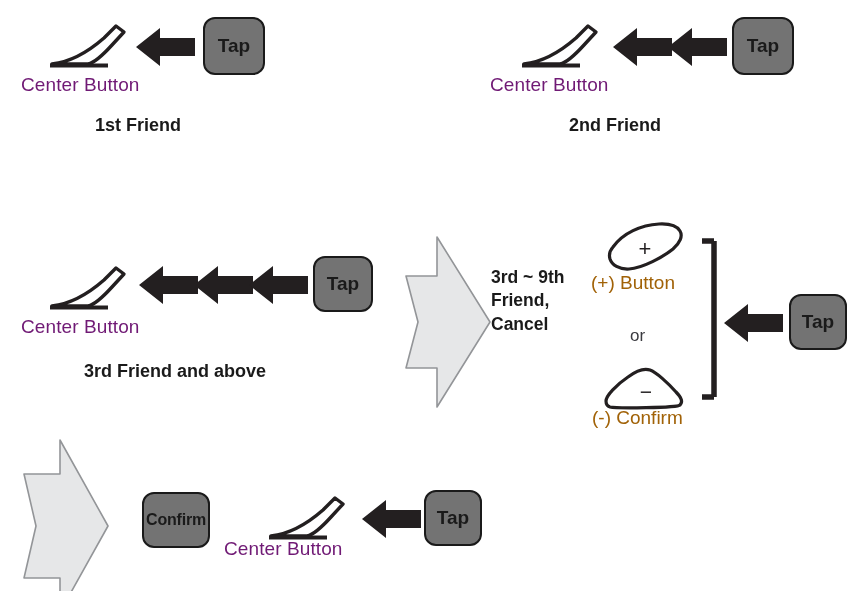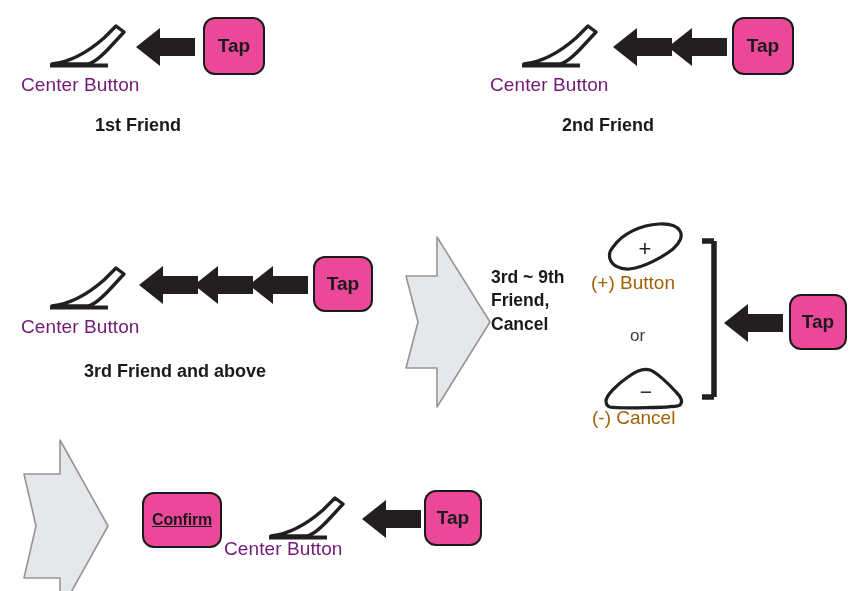--- a/index.html
+++ b/index.html
@@ -56,21 +56,21 @@
     font-weight: bold;
     color: #1a1a1a;
     line-height: 1.33;
   }
 
   
   .keybox {
     box-sizing: border-box;
     border: 2.2px solid #1a1a1a;
     border-radius: 12px;
-    background: #ec4899;
+    background: #737373;
     display: flex;
     align-items: center;
     justify-content: center;
     font-family: "Liberation Sans", sans-serif;
     font-weight: bold;
     color: #1a1a1a;
   }
   .keybox.tap { font-size: 19px; }
   .keybox.confirm { font-size: 16px; letter-spacing: -0.2px; }
 
@@ -110,21 +110,21 @@
       <path d="M0 21 L24 2 L24 12 L59 12 L59 30 L24 30 L24 40 Z" fill="#231f20"></path>
     </svg>
     <svg class="abs" style="left:196px;top:26px;" width="60" height="42" viewBox="0 0 60 42">
       <path d="M0 21 L24 2 L24 12 L59 12 L59 30 L24 30 L24 40 Z" fill="#231f20"></path>
     </svg>
 
     <div class="abs keybox tap" style="left:260px;top:17px;width:62px;height:58px;">Tap</div>
 
     <div class="abs lbl-center" style="left:18px;top:74px;">Center Button</div>
 
-    <div class="abs cap-bold" style="left:90px;top:115px;">2nd Friend</div>
+    <div class="abs cap-bold" style="left:97px;top:115px;">2nd Friend</div>
   </div>
 
   <div class="abs" style="left:0;top:242px;">
 
     <svg class="abs" style="left:44px;top:14px;" width="86" height="58" viewBox="0 0 86 58">
       <path d="M8 50 C26 48 44 38 60 24 L72 12 L80 18 L68 31 C58 42 50 49 44 50 Z" fill="#ffffff" stroke="#231f20" stroke-width="3.4" stroke-linejoin="round"></path>
       <path d="M6 51.5 L64 51.5" stroke="#231f20" stroke-width="4" stroke-linecap="butt"></path>
     </svg>
 
     <svg class="abs" style="left:139px;top:22px;" width="60" height="42" viewBox="0 0 60 42">
@@ -161,40 +161,40 @@
     <div class="abs lbl-pm" style="left:591px;top:272px;">(+) Button</div>
 
     <div class="abs lbl-or" style="left:630px;top:326px;">or</div>
 
     <svg class="abs" style="left:600px;top:366px;" width="90" height="46" viewBox="0 0 90 46">
       <path d="M6 35 C6 30 16 19 28 11 C36 5 44 2 50 4 C56 6 68 17 76 26
                C81 31 83 36 80 39 C77 42 16 42.5 10 41 C7 40 6 38 6 35 Z" fill="#ffffff" stroke="#231f20" stroke-width="3.2" stroke-linejoin="round"></path>
       <text x="46" y="27" font-family="Liberation Sans, sans-serif" font-size="21" fill="#231f20" text-anchor="middle" dominant-baseline="middle">−</text>
     </svg>
 
-    <div class="abs lbl-pm" style="left:592px;top:407px;">(-) Cancel</div>
+    <div class="abs lbl-pm" style="left:592px;top:407px;">(-) Confirm</div>
 
     <svg class="abs" style="left:700px;top:238px;" width="20" height="162" viewBox="0 0 20 162">
       <path d="M2 3 L14 3 M14 3 L14 159 M2 159 L14 159" fill="none" stroke="#231f20" stroke-width="5.5" stroke-linecap="butt"></path>
     </svg>
 
     <svg class="abs" style="left:724px;top:302px;" width="60" height="42" viewBox="0 0 60 42">
       <path d="M0 21 L24 2 L24 12 L59 12 L59 30 L24 30 L24 40 Z" fill="#231f20"></path>
     </svg>
 
     <div class="abs keybox tap" style="left:789px;top:294px;width:58px;height:56px;">Tap</div>
   </div>
 
   <div class="abs" style="left:0;top:0;">
 
     <svg class="abs" style="left:12px;top:438px;" width="100" height="178" viewBox="0 0 100 178">
       <path d="M48 2 L96 88 L48 174 L48 140 L12 140 L24 88 L12 36 L48 36 Z" fill="#e6e7e8" stroke="#939598" stroke-width="1.6" stroke-linejoin="round"></path>
     </svg>
 
-    <div class="abs keybox confirm" style="left:142px;top:492px;width:80px;height:56px;text-decoration:underline;">Confirm</div>
+    <div class="abs keybox confirm" style="left:142px;top:492px;width:68px;height:56px;">Confirm</div>
 
     <svg class="abs" style="left:263px;top:486px;" width="86" height="58" viewBox="0 0 86 58">
       <path d="M8 50 C26 48 44 38 60 24 L72 12 L80 18 L68 31 C58 42 50 49 44 50 Z" fill="#ffffff" stroke="#231f20" stroke-width="3.4" stroke-linejoin="round"></path>
       <path d="M6 51.5 L64 51.5" stroke="#231f20" stroke-width="4" stroke-linecap="butt"></path>
     </svg>
 
     <div class="abs lbl-center" style="left:224px;top:538px;">Center Button</div>
 
     <svg class="abs" style="left:362px;top:498px;" width="60" height="42" viewBox="0 0 60 42">
       <path d="M0 21 L24 2 L24 12 L59 12 L59 30 L24 30 L24 40 Z" fill="#231f20"></path>

